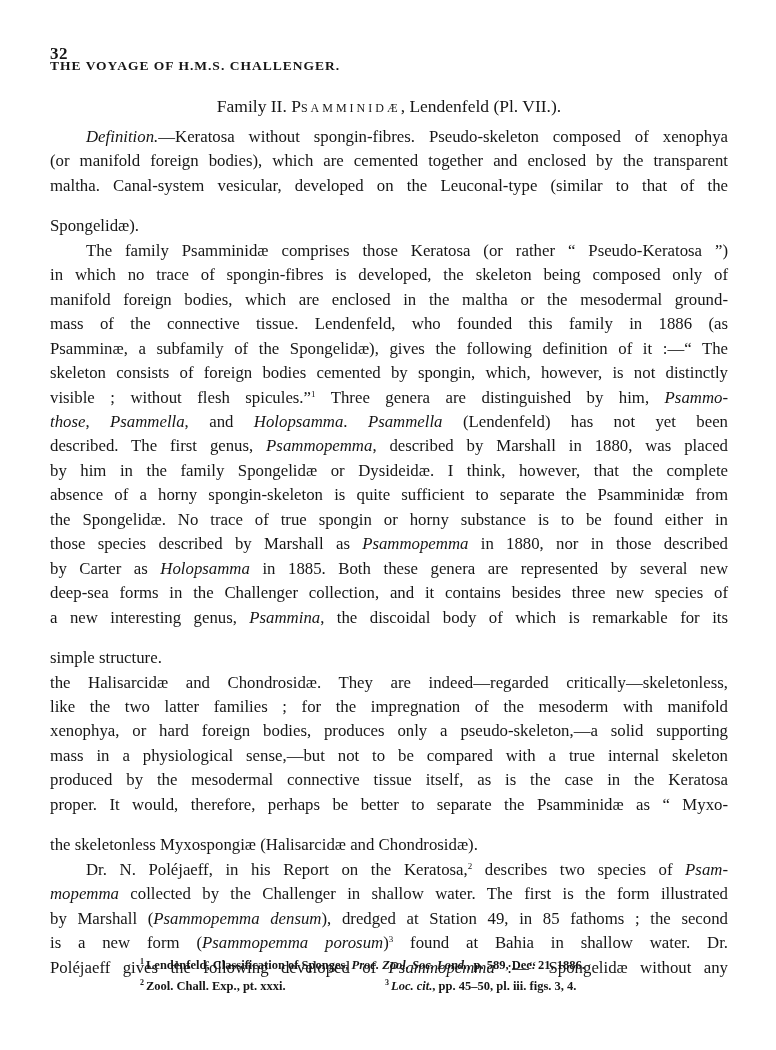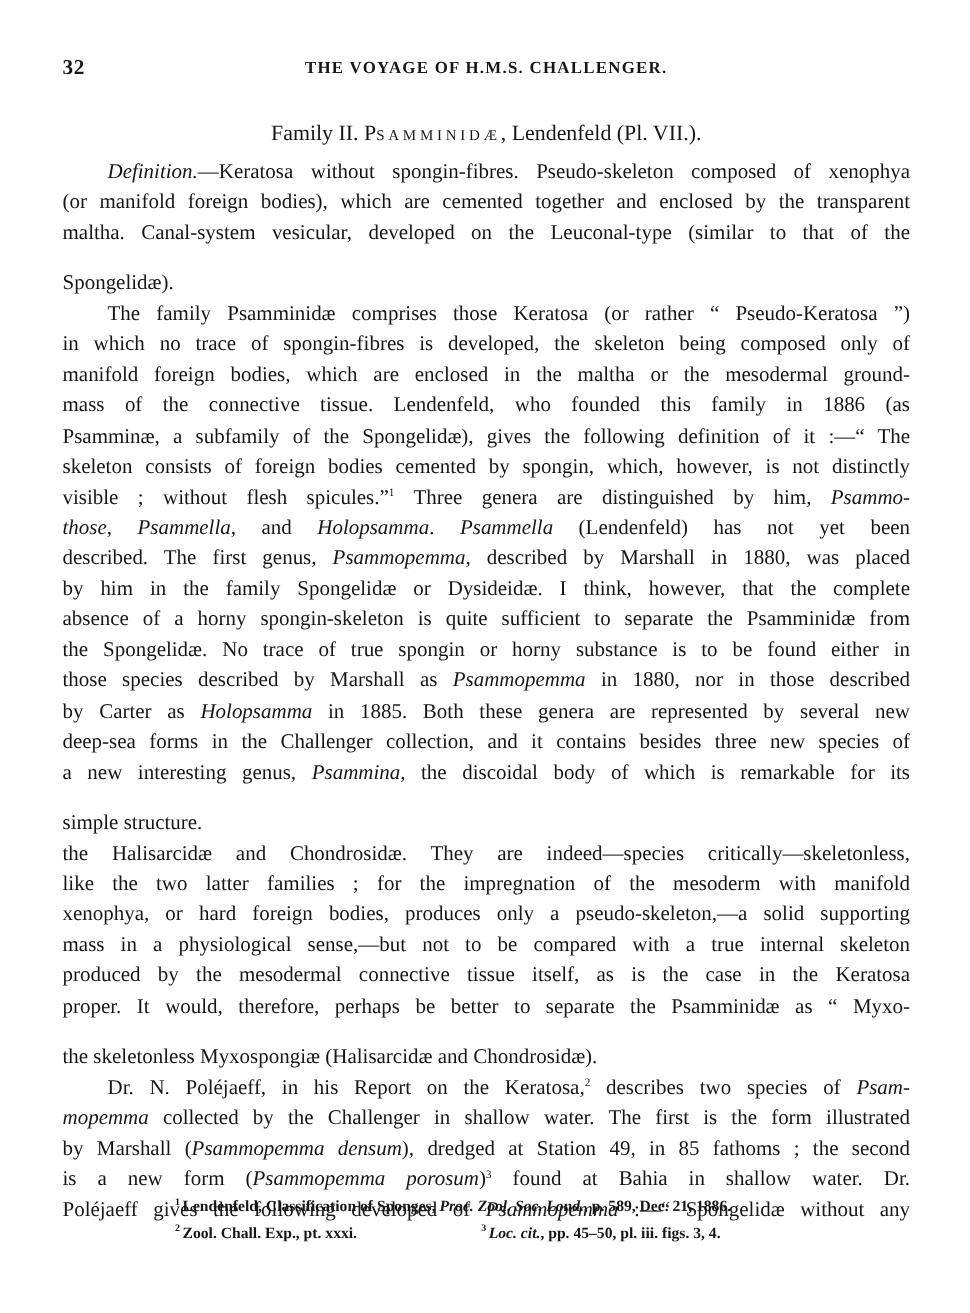--- a/index.html
+++ b/index.html
@@ -1,21 +1,21 @@
 <!DOCTYPE html>
 <html><head>
 <meta charset="utf-8">
 <style>
   html, body { margin: 0; padding: 0; background: #ffffff; }
   body { width: 776px; height: 1050px; overflow: hidden; position: relative;
          font-family: "Liberation Serif", "DejaVu Serif", serif; color: #161616; }
   .page { position: absolute; left: 50px; top: 0; width: 678px; }
   .running-head { position: absolute; top: 44px; left: 0; width: 678px; height: 22px; }
   .page-number { position: absolute; left: 0; top: 0; font-size: 17px; font-weight: bold; letter-spacing: 0.5px; }
-  .running-title { position: absolute; left: 0; right: 0; top: 2px; text-align: center; font-size: 13.5px; font-weight: bold; letter-spacing: 1px; }
+  .running-title { position: absolute; left: 0; right: 0; top: 14px; text-align: left; font-size: 13.5px; font-weight: bold; letter-spacing: 1px; }
   .family-heading { position: absolute; top: 96px; left: 0; width: 678px; text-align: center; font-size: 17.5px; }
   .smallcaps { font-size: 12px; letter-spacing: 3px; }
   .body { position: absolute; top: 125px; left: 0; width: 678px; font-size: 16.8px; line-height: 24.45px; }
   .para { margin: 0; text-indent: 36px; text-align: justify; }
   .para .line { display: block; text-align: justify; text-align-last: justify; white-space: nowrap; }
   .para .line.last { text-align-last: left; margin-top: 16px; }
   .para .line.first { padding-left: 36px; }
   .para { text-indent: 0; }
   i, .it { font-style: italic; }
   sup { font-size: 9px; vertical-align: 6px; line-height: 0; }
@@ -55,21 +55,21 @@
         <span class="line"><span>by him in the family Spongelidæ or Dysideidæ.  I think, however, that the complete</span></span>
         <span class="line"><span>absence of a horny spongin-skeleton is quite sufficient to separate the Psamminidæ from</span></span>
         <span class="line"><span>the Spongelidæ.  No trace of true spongin or horny substance is to be found either in</span></span>
         <span class="line"><span>those species described by Marshall as </span><i>Psammopemma</i><span> in 1880, nor in those described</span></span>
         <span class="line"><span>by Carter as </span><i>Holopsamma</i><span> in 1885.  Both these genera are represented by several new</span></span>
         <span class="line"><span>deep-sea forms in the Challenger collection, and it contains besides three new species of</span></span>
         <span class="line"><span>a new interesting genus, </span><i>Psammina</i><span>, the discoidal body of which is remarkable for its</span></span>
         <span class="line last"><span>simple structure.</span></span>
       </div>
       <div class="para">
-        <span class="line"><span>the Halisarcidæ and Chondrosidæ.  They are indeed—species critically—skeletonless,</span></span>
+        <span class="line"><span>the Halisarcidæ and Chondrosidæ.  They are indeed—regarded critically—skeletonless,</span></span>
         <span class="line"><span>like the two latter families ; for the impregnation of the mesoderm with manifold</span></span>
         <span class="line"><span>xenophya, or hard foreign bodies, produces only a pseudo-skeleton,—a solid supporting</span></span>
         <span class="line"><span>mass in a physiological sense,—but not to be compared with a true internal skeleton</span></span>
         <span class="line"><span>produced by the mesodermal connective tissue itself, as is the case in the Keratosa</span></span>
         <span class="line"><span>proper.  It would, therefore, perhaps be better to separate the Psamminidæ as “ Myxo-</span></span>
         <span class="line last"><span>the skeletonless Myxospongiæ (Halisarcidæ and Chondrosidæ).</span></span>
       </div>
       <div class="para">
         <span class="line first"><span>Dr. N. Poléjaeff, in his Report on the Keratosa,</span><sup>2</sup><span> describes two species of </span><i>Psam-</i></span>
         <span class="line"><i>mopemma</i><span> collected by the Challenger in shallow water.  The first is the form illustrated</span></span>

